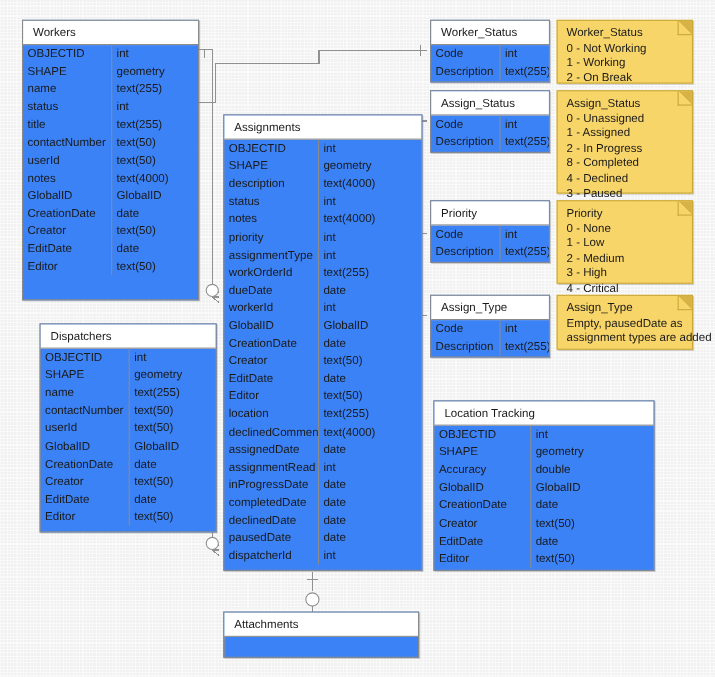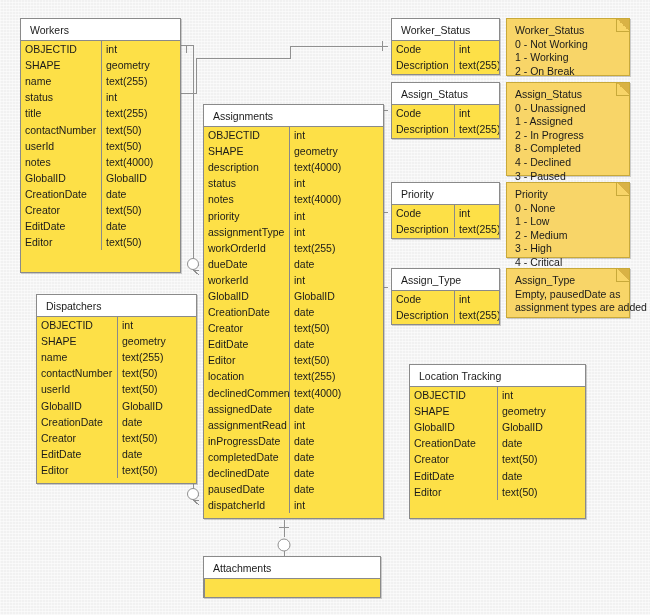--- a/index.html
+++ b/index.html
@@ -17,21 +17,21 @@
     background-color:#f1f1f1;
     background-image:
       repeating-linear-gradient(0deg, rgba(255,255,255,.55) 0 1px, rgba(0,0,0,0) 1px 3px),
       repeating-linear-gradient(90deg, rgba(255,255,255,.45) 0 1px, rgba(0,0,0,0) 1px 3px);
   }
   svg.links{position:absolute;left:0;top:0;width:650px;height:615px;overflow:visible;}
 
   
   .table{
     position:absolute;
-    background:#fde047;
+    background:#3b82f6;
     border:1px solid #8a8a8a;
     box-sizing:border-box;
     box-shadow:1px 1px 0 rgba(120,120,120,.35);
   }
   .table .thead{
     height:22px;
     display:flex;align-items:center;
     padding-left:9px;
     font-size:10.5px;
     color:#1a1a1a;
@@ -385,30 +385,34 @@
         <span class="fname">Code</span>
         <span class="ftype">int</span>
       </div>
     <div class="row">
         <span class="fname">Description</span>
         <span class="ftype">text(255)</span>
       </div>
   </div>
 </div>
 
-<div class="table" style="left:409px;top:364px;width:177px;height:155px;--split:87px;">
+<div class="table" style="left:394px;top:364px;width:201px;height:155px;--split:87px;">
   <div class="thead">Location Tracking</div>
   <div class="tbody">
     <div class="row">
         <span class="fname">OBJECTID</span>
         <span class="ftype">int</span>
       </div>
     <div class="row">
         <span class="fname">SHAPE</span>
         <span class="ftype">geometry</span>
+      </div>
+    <div class="row">
+        <span class="fname">Accuracy</span>
+        <span class="ftype">double</span>
       </div>
     <div class="row">
         <span class="fname">GlobalID</span>
         <span class="ftype">GlobalID</span>
       </div>
     <div class="row">
         <span class="fname">CreationDate</span>
         <span class="ftype">date</span>
       </div>
     <div class="row">

